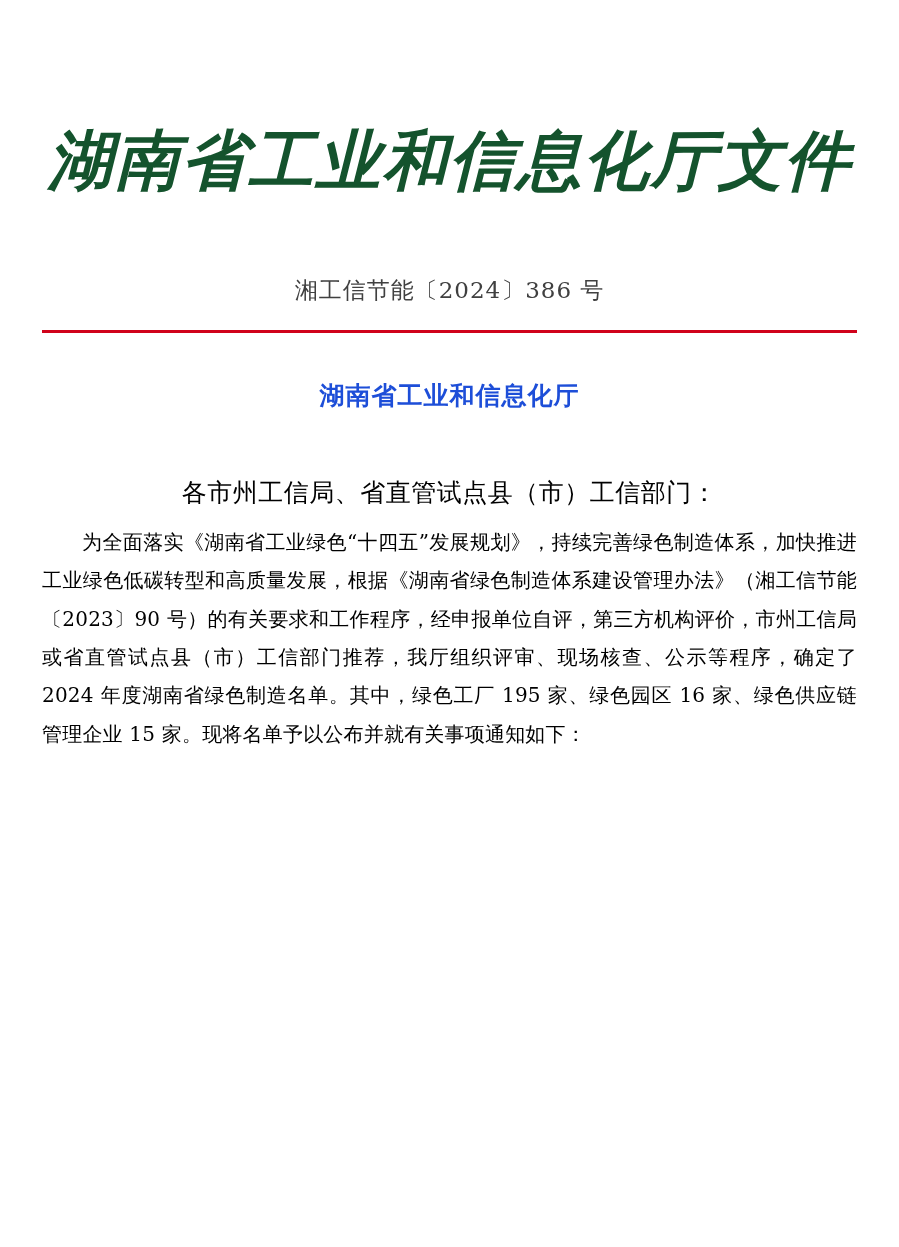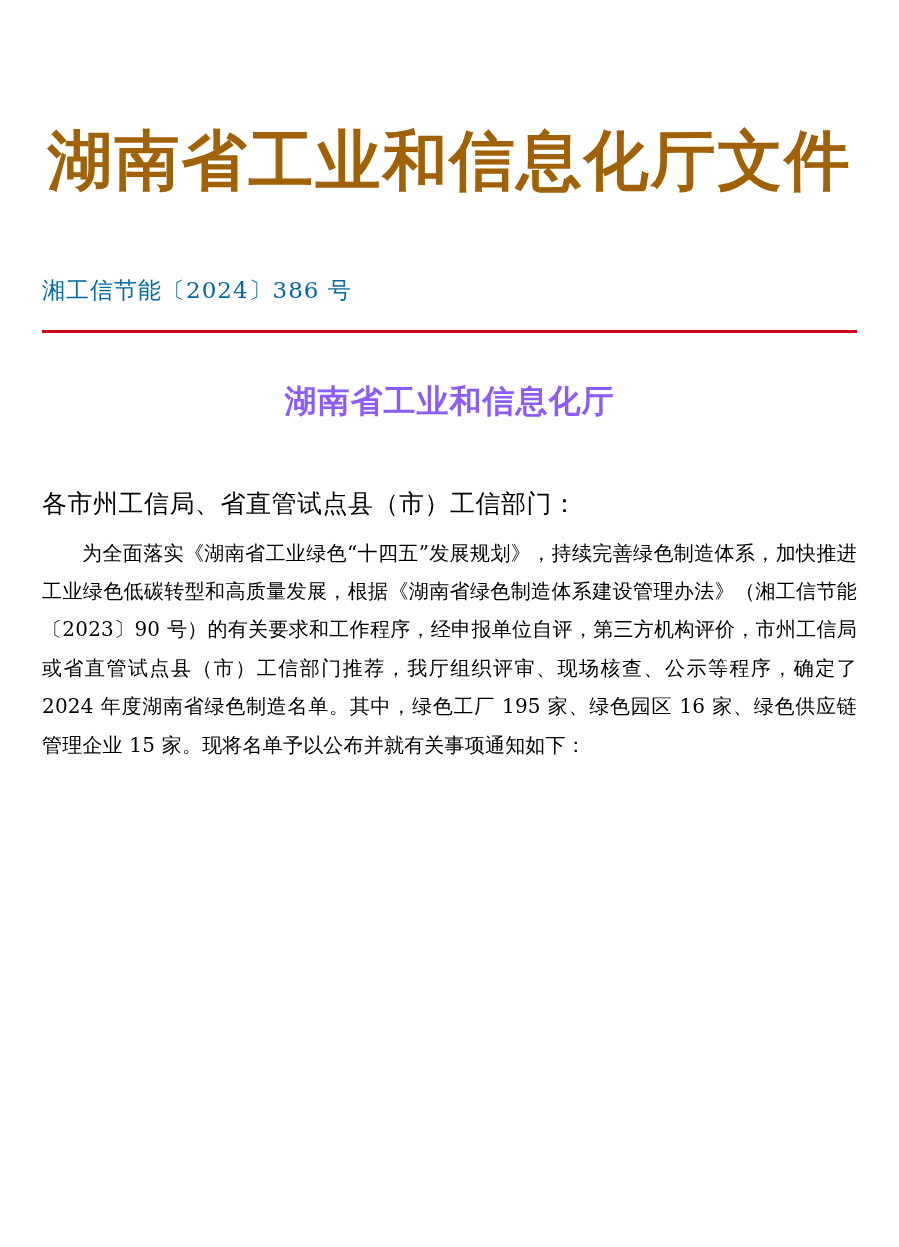--- a/index.html
+++ b/index.html
@@ -19,64 +19,67 @@
     position: relative;
     width: 899px;
     height: 1247px;
     box-sizing: border-box;
     padding: 0 42px;
   }
 
   
   .masthead {
     text-align: center;
-    color: #a16207;
+    color: #14532d;
     font-family: "DejaVu Serif", "Liberation Serif", serif;
     font-weight: bold;
     font-size: 65px;
     letter-spacing: 2px;
     line-height: 1.1;
     margin-top: 125px;
     white-space: nowrap;
+    font-style: italic;
   }
 
   
   .doc-number {
+    text-align: center;
     font-size: 23px;
     letter-spacing: 1px;
     margin-top: 78px;
-    color: #0369a1;
+    color: #404040;
   }
 
   
   .red-rule {
     margin-top: 24px;
     height: 3px;
     background: #d0021b;
     width: 100%;
   }
 
   
   .title-block {
     text-align: center;
     font-weight: bold;
-    font-size: 32px;
+    font-size: 25px;
     line-height: 1.55;
     margin-top: 44px;
-    color: #8b5cf6;
+    color: #1d4ed8;
   }
   .title-line-1 { letter-spacing: 1px; }
   .title-line-2 { letter-spacing: 0.5px; white-space: nowrap; }
 
   
   .salutation {
     margin-top: 54px;
     font-size: 25px;
     letter-spacing: 0.5px;
     line-height: 1.9;
+    text-align: center;
   }
   .body-para {
     font-size: 20px;
     line-height: 1.92;
     text-align: justify;
     text-justify: inter-ideograph;
     text-indent: 2em;
     margin-top: 6px;
     letter-spacing: 0.2px;
   }

